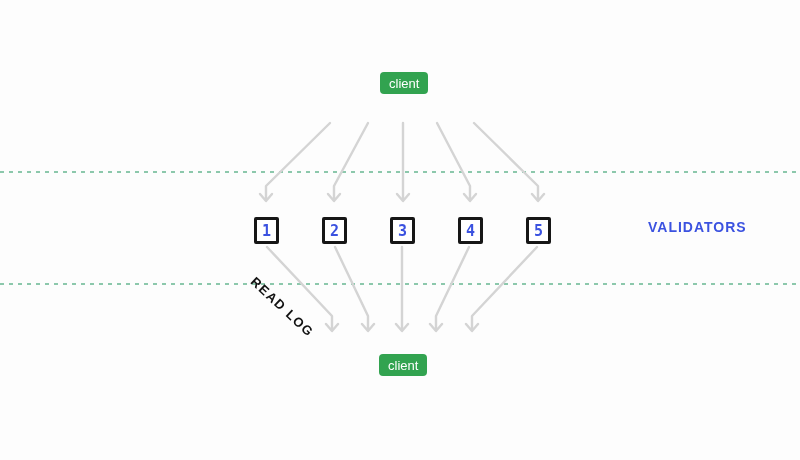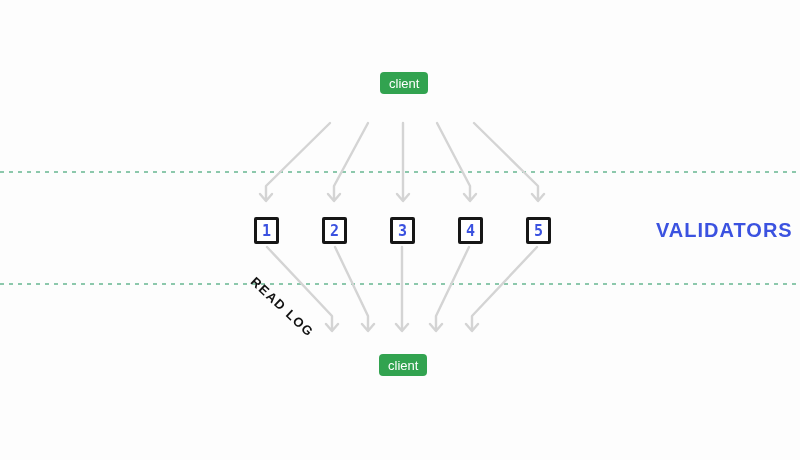--- a/index.html
+++ b/index.html
@@ -69,23 +69,22 @@
     color:var(--validator-blue);
   }
   .validator-box.v1{left:254px;}
   .validator-box.v2{left:322px;}
   .validator-box.v3{left:390px;}
   .validator-box.v4{left:458px;}
   .validator-box.v5{left:526px;}
 
   .validators-label{
     position:absolute;left:648px;top:219px;
-    font-size:20px;font-weight:700;letter-spacing:1px;
+    font-size:14px;font-weight:700;letter-spacing:1px;
     color:var(--validator-blue);
-    margin-left:8px;
   }
 
   .read-label{
     position:absolute;left:258px;top:274px;
     width:max-content;
     transform:rotate(43deg);
     transform-origin:left top;
     font-size:13px;font-weight:700;letter-spacing:1.5px;
     color:var(--text-black);
   }

